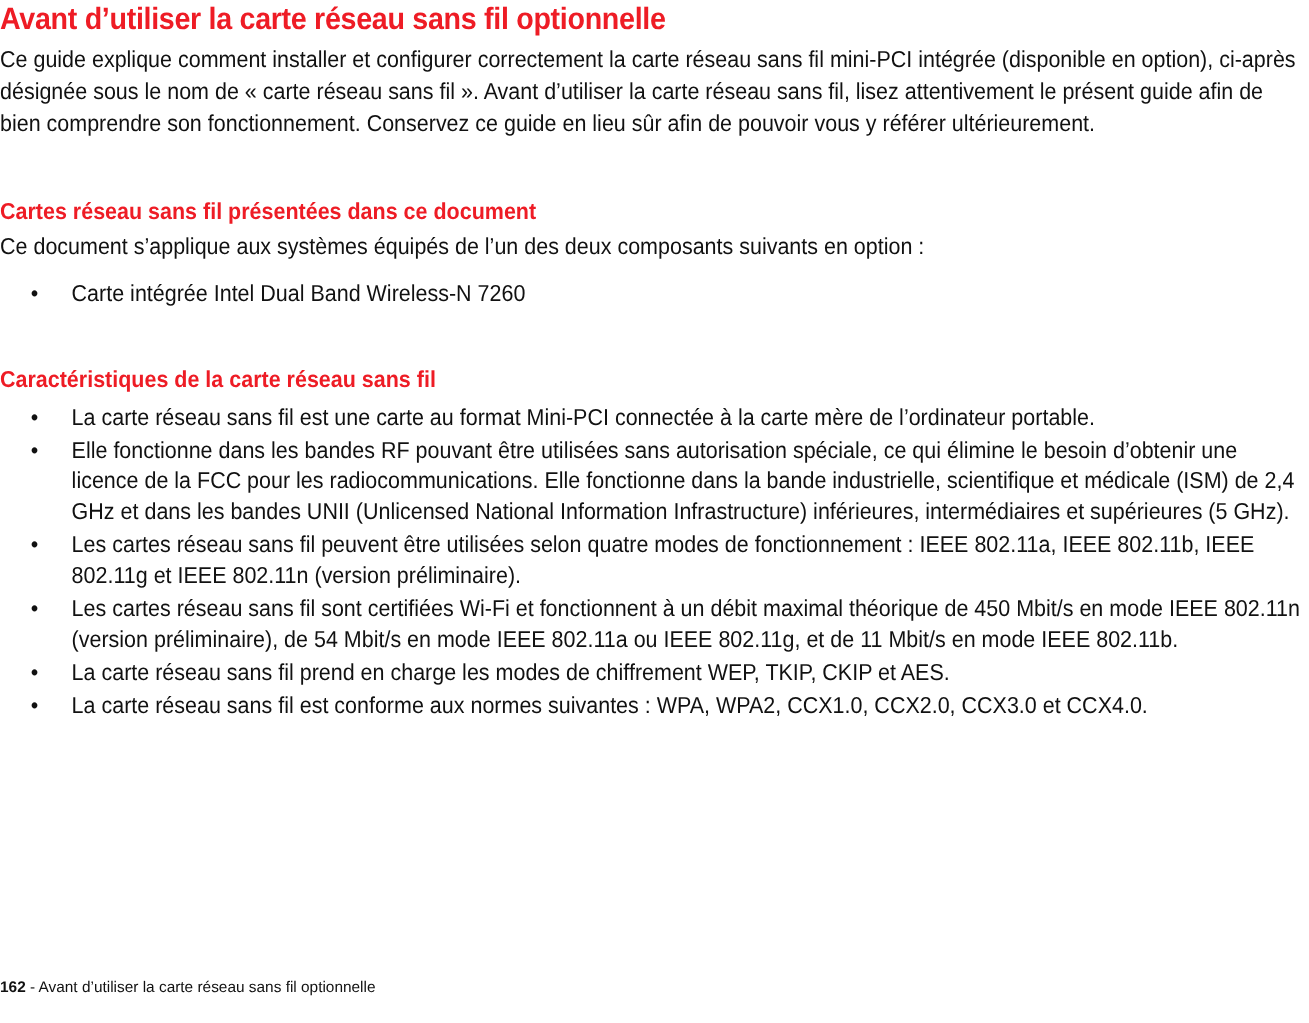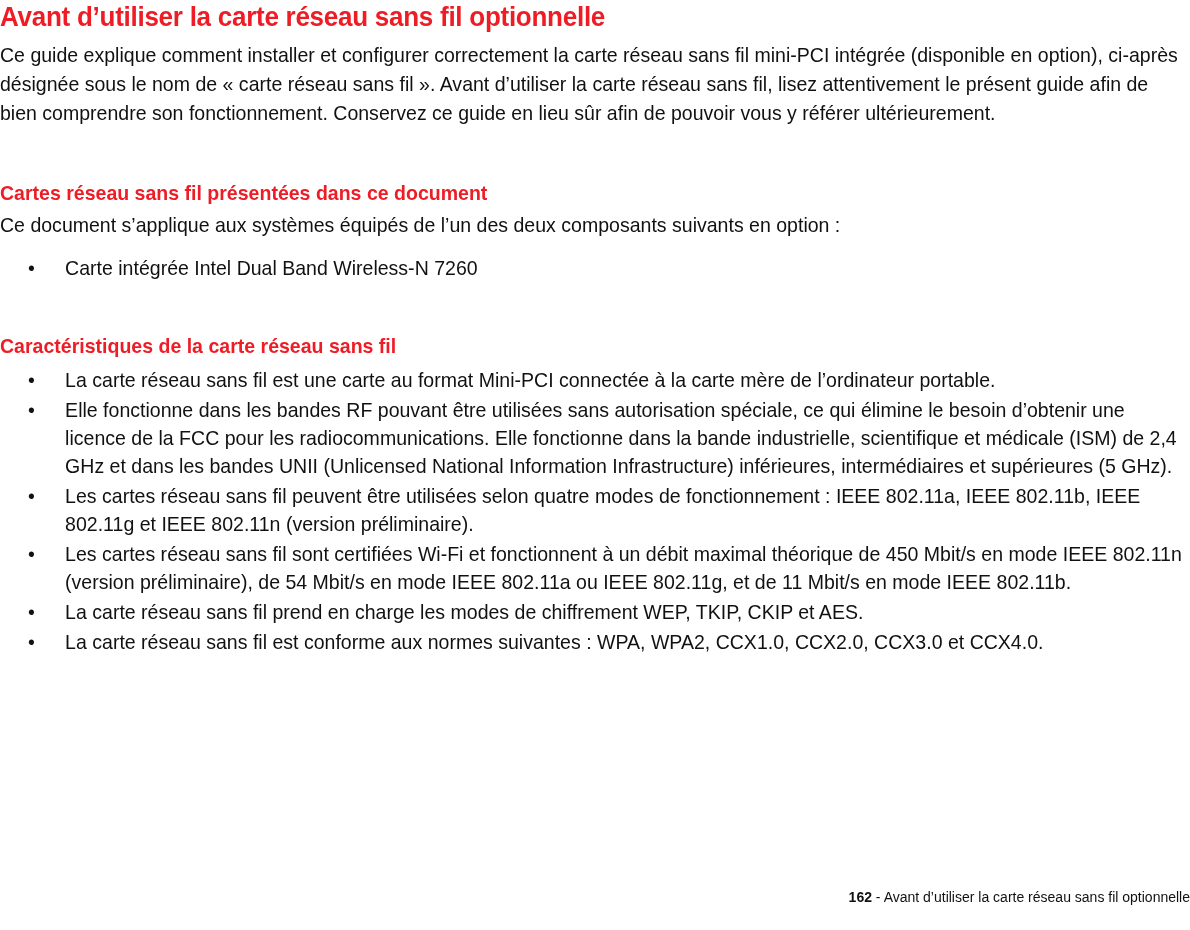--- a/index.html
+++ b/index.html
@@ -8,21 +8,21 @@
   h1 { position:absolute; left:0; top:0; margin:0; font-size:28px; line-height:34px;
        color:#ee1c25; font-weight:bold; letter-spacing:-0.3px; transform:scaleX(0.93); transform-origin:left top; white-space:nowrap; }
   .para { position:absolute; left:0; margin:0; font-size:21px; line-height:29px; width:1280px;
           transform:scaleX(0.93); transform-origin:left top; }
   h2 { position:absolute; left:0; margin:0; font-size:21px; line-height:28px; color:#ee1c25; font-weight:bold;
        transform:scaleX(0.93); transform-origin:left top; white-space:nowrap; }
   ul { position:absolute; left:0; margin:0; padding:0; list-style:none; width:1280px;
        transform:scaleX(0.93); transform-origin:left top; }
   li { position:relative; padding-left:70px; font-size:21px; line-height:28px; margin-bottom:2px; }
   li .bullet { position:absolute; left:30px; top:0; }
-  .footer { position:absolute; top:889px; left:0; width:1190px; text-align:right; font-size:14px; color:#111; }
+  .footer { position:absolute; top:889px; left:0; width:1190px; text-align:left; font-size:14px; color:#111; }
   .footer b { font-weight:bold; }
 </style>
 </head>
 <body>
 
 <h1>Avant d’utiliser la carte réseau sans fil optionnelle</h1>
 
 <p class="para" style="top:40px;">Ce guide explique comment installer et configurer correctement la carte réseau sans fil mini-PCI intégrée (disponible en option), ci-après désignée sous le nom de « carte réseau sans fil ». Avant d’utiliser la carte réseau sans fil, lisez attentivement le présent guide afin de bien comprendre son fonctionnement. Conservez ce guide en lieu sûr afin de pouvoir vous y référer ultérieurement.</p>
 
 <h2 style="top:179px;">Cartes réseau sans fil présentées dans ce document</h2>

